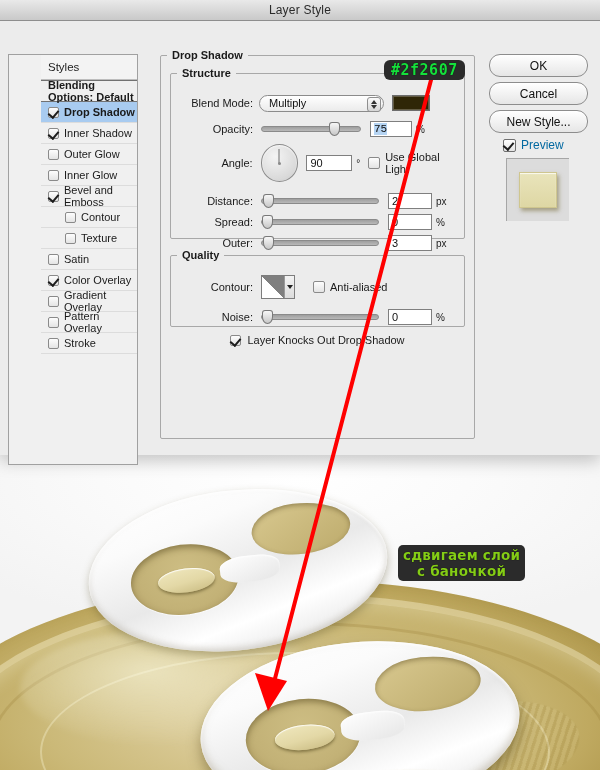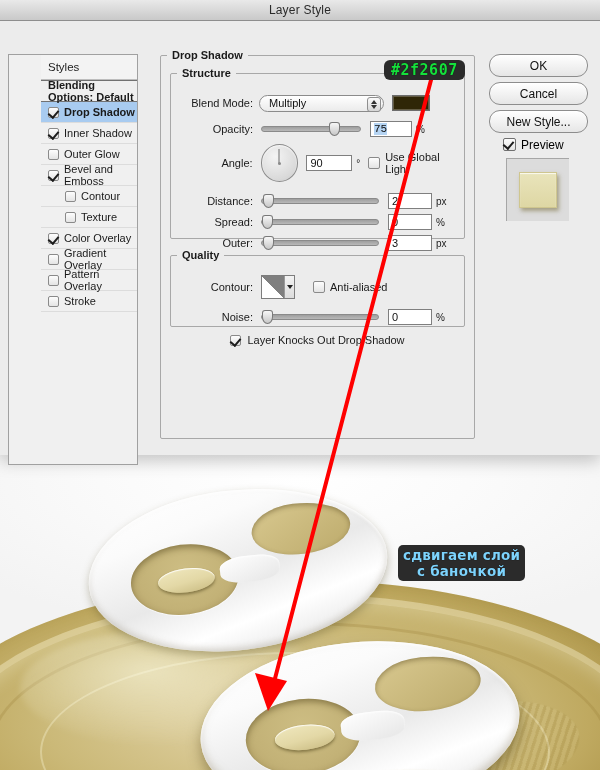--- a/index.html
+++ b/index.html
@@ -365,22 +365,22 @@
     width:99px; height:23px;
     border:1px solid #8d8d8d;
     border-radius:11px;
     background:linear-gradient(#ffffff,#e6e6e6);
     font-size:12px; color:#111;
     display:flex; align-items:center; justify-content:center;
     margin-bottom:5px;
     box-shadow:inset 0 1px 0 rgba(255,255,255,.9);
   }
   #preview-row{
-    display:flex; gap:5px;
-    font-size:12px; color:#000000;
+    display:flex; align-items:center; gap:5px;
+    font-size:12px; color:#0369a1;
     margin:2px 0 6px 14px;
   }
   #preview-row .cb{ width:13px; height:13px; flex:0 0 13px; border-color:#6f6f6f; }
   #preview-thumb{
     margin-left:17px;
     width:63px; height:63px;
     background:#dcdcdc;
     border-left:1px solid #a6a6a6;
     border-top:1px solid #a6a6a6;
     display:flex; align-items:center; justify-content:center;
@@ -415,21 +415,21 @@
   <div class="tab" id="tab-attached">
     <div class="ring-outer"></div>
     <div class="hole-small"></div>
     <div class="hole-big"></div>
     <div class="bridge"></div>
     <div class="rivet"></div>
     <div class="tab-gold-edge"></div>
   </div>
 </div>
 
-<div id="photo-caption" style="color: #7dd3fc;">
+<div id="photo-caption" style="color: #84cc16;">
   <div>сдвигаем слой</div>
   <div>с баночкой</div>
 </div>
 
 <div id="dialog">
 
   <div id="titlebar">
     <span id="titlebar-title">Layer Style</span>
   </div>
 
@@ -445,30 +445,38 @@
           </div>
           <div class="style-row">
             <span class="cb on"></span>
             <span>Inner Shadow</span>
           </div>
           <div class="style-row">
             <span class="cb"></span>
             <span>Outer Glow</span>
           </div>
           <div class="style-row">
+            <span class="cb"></span>
+            <span>Inner Glow</span>
+          </div>
+          <div class="style-row">
             <span class="cb on"></span>
             <span>Bevel and Emboss</span>
           </div>
           <div class="style-row sub">
             <span class="cb"></span>
             <span>Contour</span>
           </div>
           <div class="style-row sub">
             <span class="cb"></span>
             <span>Texture</span>
+          </div>
+          <div class="style-row">
+            <span class="cb"></span>
+            <span>Satin</span>
           </div>
           <div class="style-row">
             <span class="cb on"></span>
             <span>Color Overlay</span>
           </div>
           <div class="style-row">
             <span class="cb"></span>
             <span>Gradient Overlay</span>
           </div>
           <div class="style-row">

